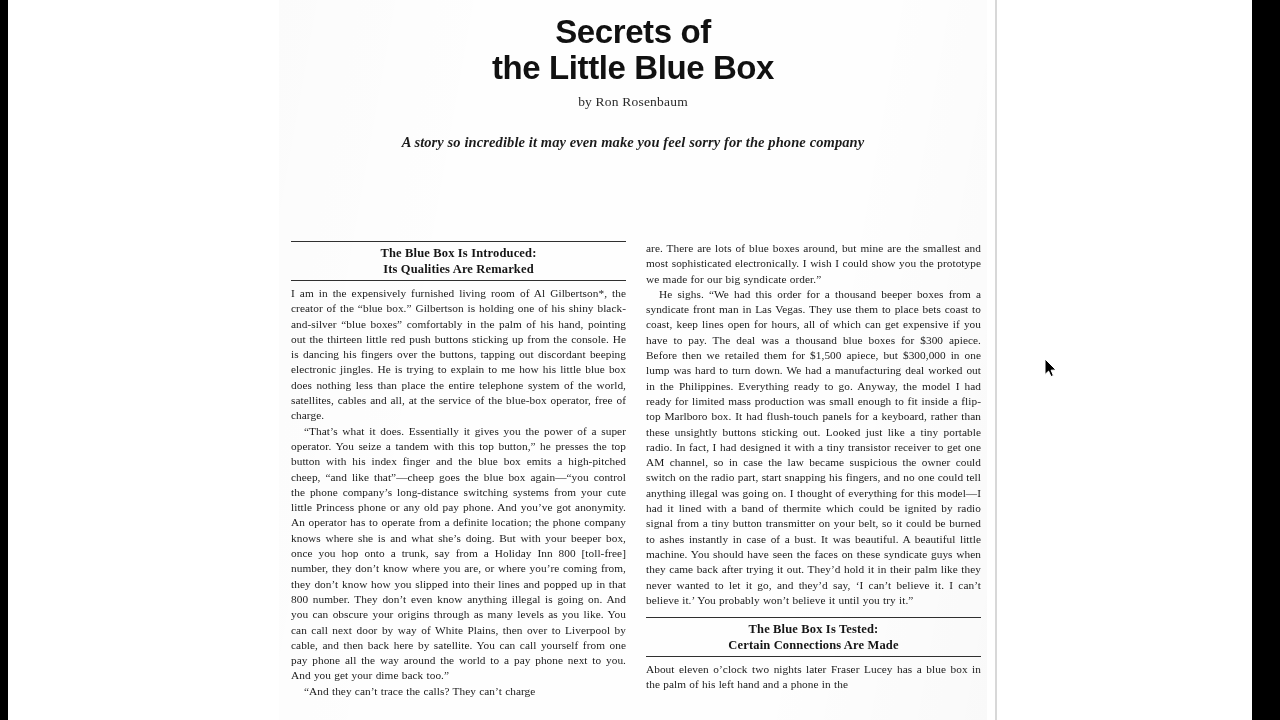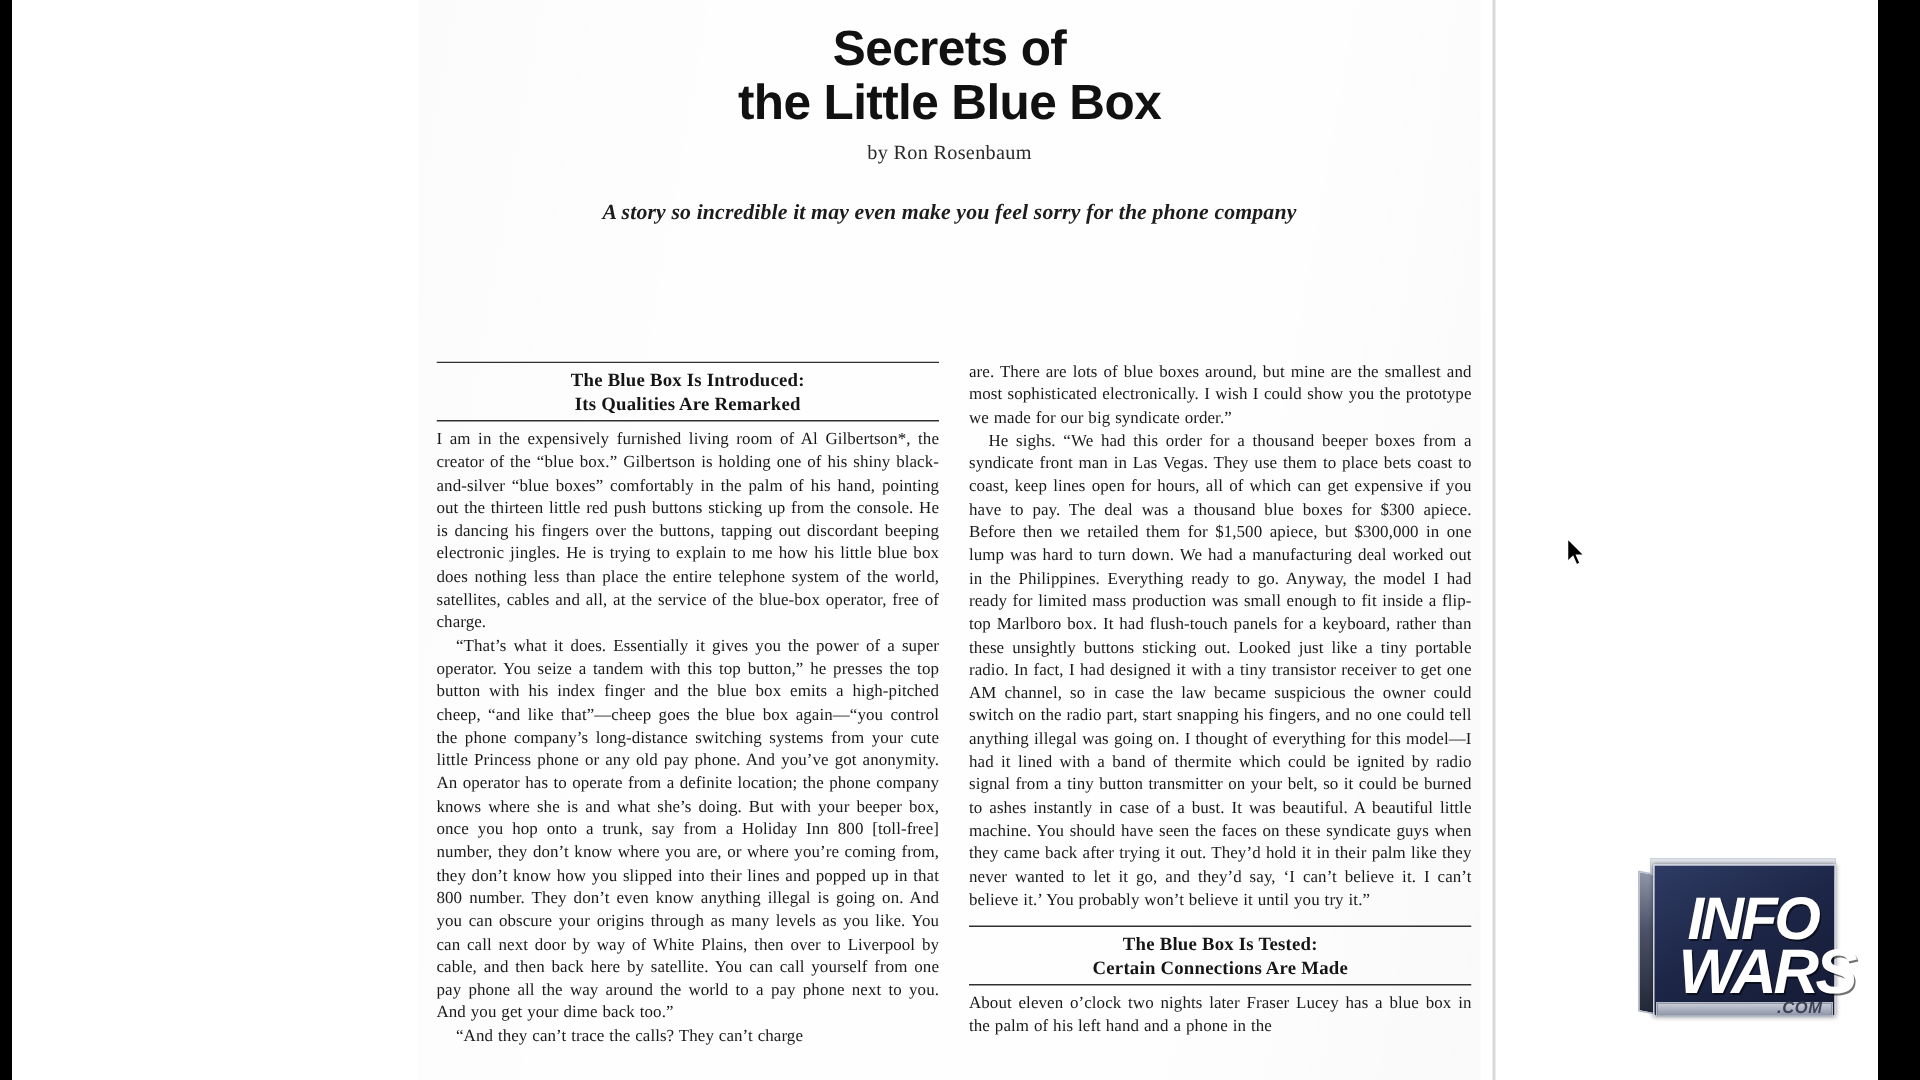--- a/index.html
+++ b/index.html
@@ -278,29 +278,18 @@
           <span class="sh-line">Certain Connections Are Made</span>
         </div>
         <p class="body-text cont">About eleven o’clock two nights later Fraser Lucey has a blue box in the palm of his left hand and a phone in the</p>
       </div>
 
     </div>
   </div>
 
   <div id="scan-noise"></div>
 
-  <div id="infowars-logo">
-    <div class="cube-top-edge"></div>
-    <div class="cube-side"></div>
-    <div class="cube-body">
-      <span class="logo-word logo-info">INFO</span>
-      <span class="logo-word logo-wars">WARS</span>
-    </div>
-    <div class="cube-bottom-edge">
-      <span class="logo-com">.COM</span>
-    </div>
-  </div>
 
   <svg id="mouse-cursor" viewBox="0 0 14 20">
     <path d="M1,1 L1,16.5 L4.6,13.1 L7.0,18.6 L9.4,17.5 L7.1,12.2 L12.0,12.0 Z" fill="#000000" stroke="#ffffff" stroke-width="1"></path>
   </svg>
 
 </div>
 
 </body></html>

